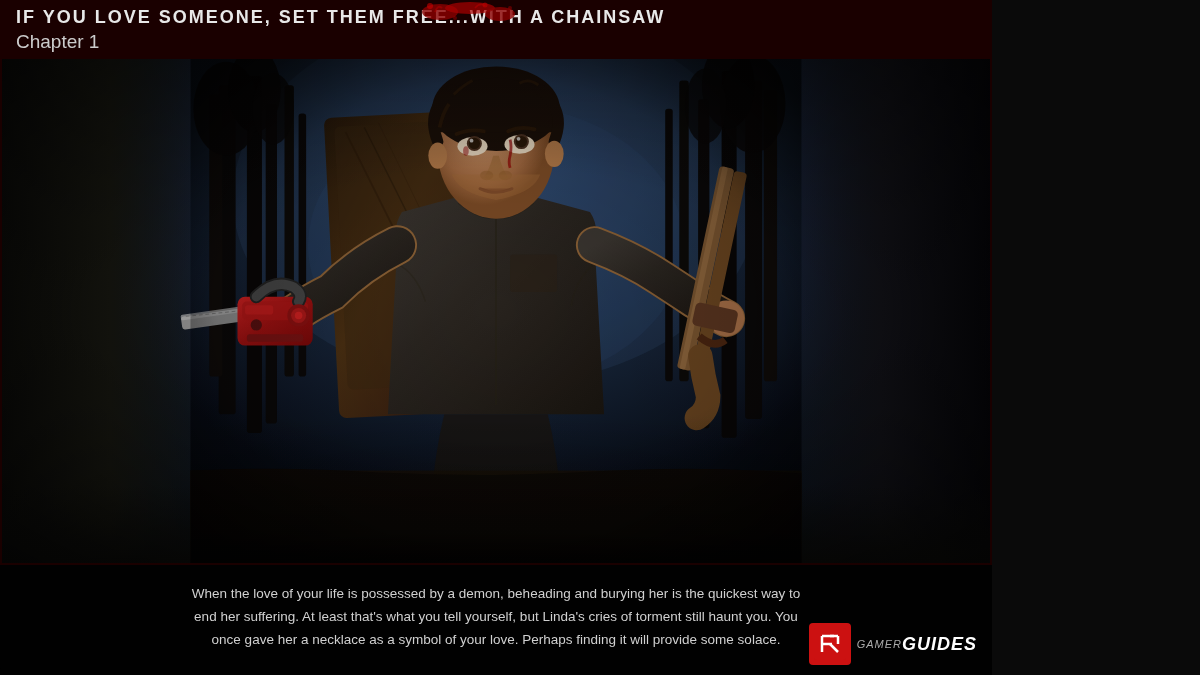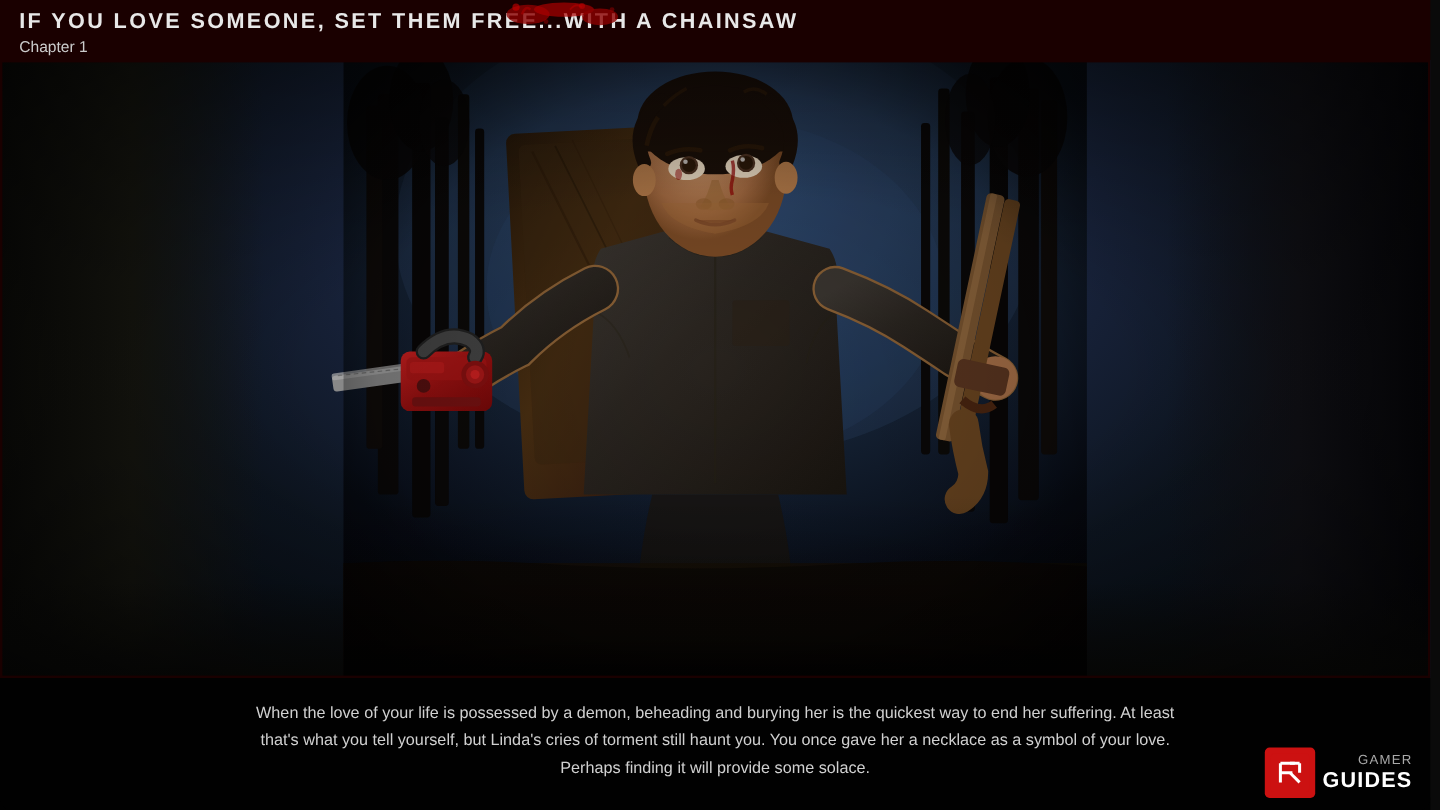--- a/index.html
+++ b/index.html
@@ -7,21 +7,21 @@
     body {
       width: 1200px;
       height: 675px;
       background: #0a0a0a;
       font-family: 'Arial', sans-serif;
       overflow: hidden;
       position: relative;
     }
 
     .page-wrapper {
-      width: 1192px;
+      width: 992px;
       height: 675px;
       background: #0d0d0d;
       position: relative;
       display: flex;
       flex-direction: column;
       border-radius: 11px;
     }
 
     
     .header-bar {
@@ -36,21 +36,21 @@
       font-size: 18px;
       font-weight: bold;
       color: #e8e8e8;
       letter-spacing: 2px;
       text-transform: uppercase;
       font-family: 'Arial', sans-serif;
       line-height: 1.3;
     }
 
     .chapter-label {
-      font-size: 13px;
+      font-size: 19px;
       color: #cccccc;
       margin-top: 2px;
       font-family: 'Arial', sans-serif;
     }
 
     
     .image-container {
       flex: 1;
       position: relative;
       overflow: hidden;
@@ -154,22 +154,22 @@
       display: flex;
       align-items: center;
       justify-content: center;
       font-size: 18px;
       color: white;
       font-weight: bold;
     }
 
     .logo-text {
       display: flex;
-      flex-direction: column;
-      align-items: flex-end;
+      align-items: center;
+      font-style: italic;
     }
 
     .logo-gamer {
       font-size: 11px;
       color: #aaaaaa;
       font-family: 'Arial', sans-serif;
       letter-spacing: 1px;
       text-transform: uppercase;
     }
 

